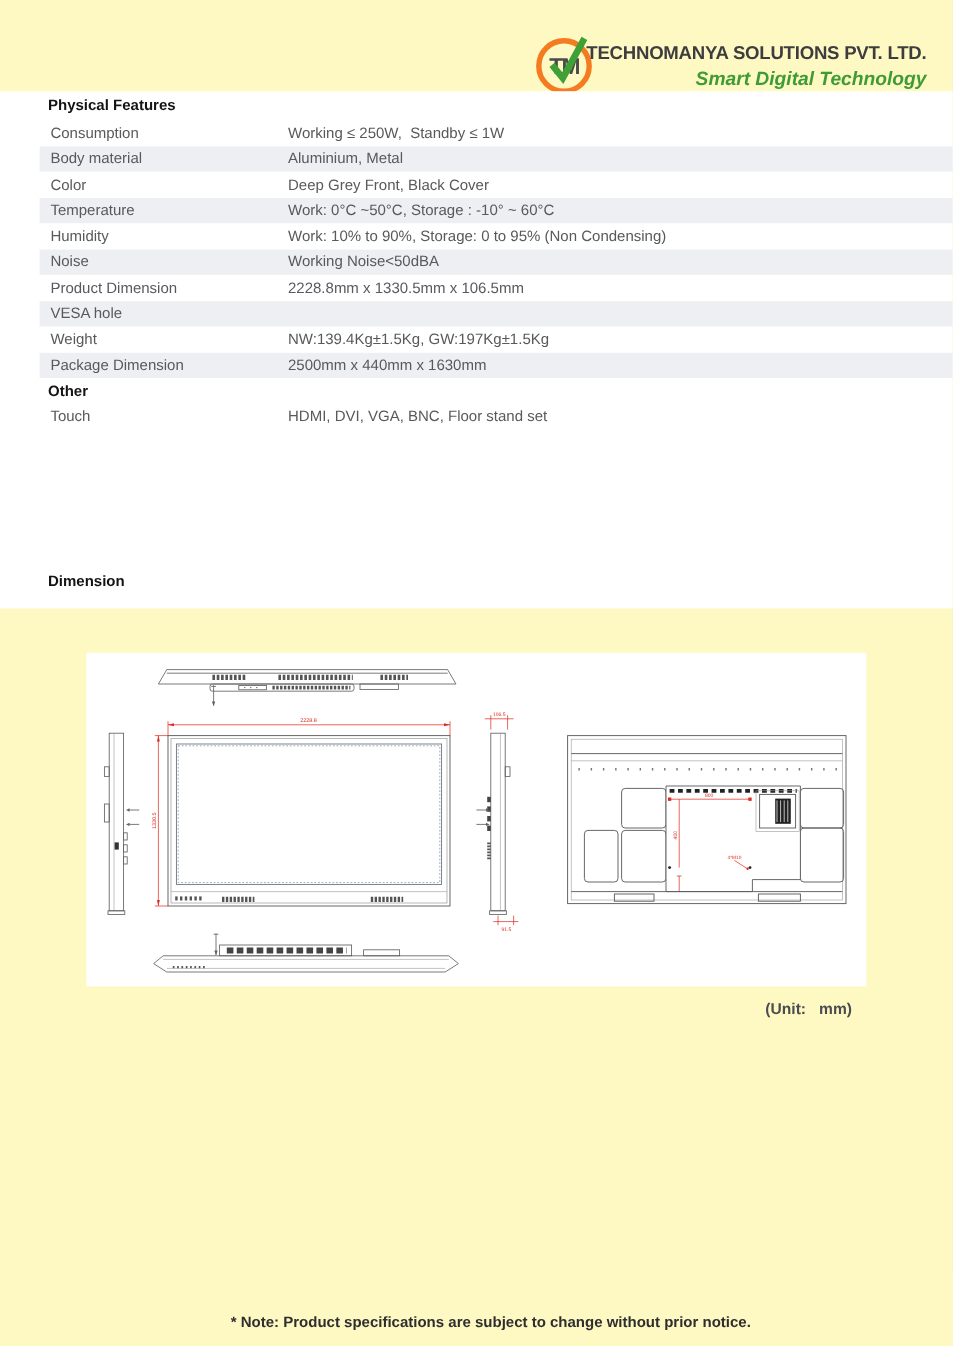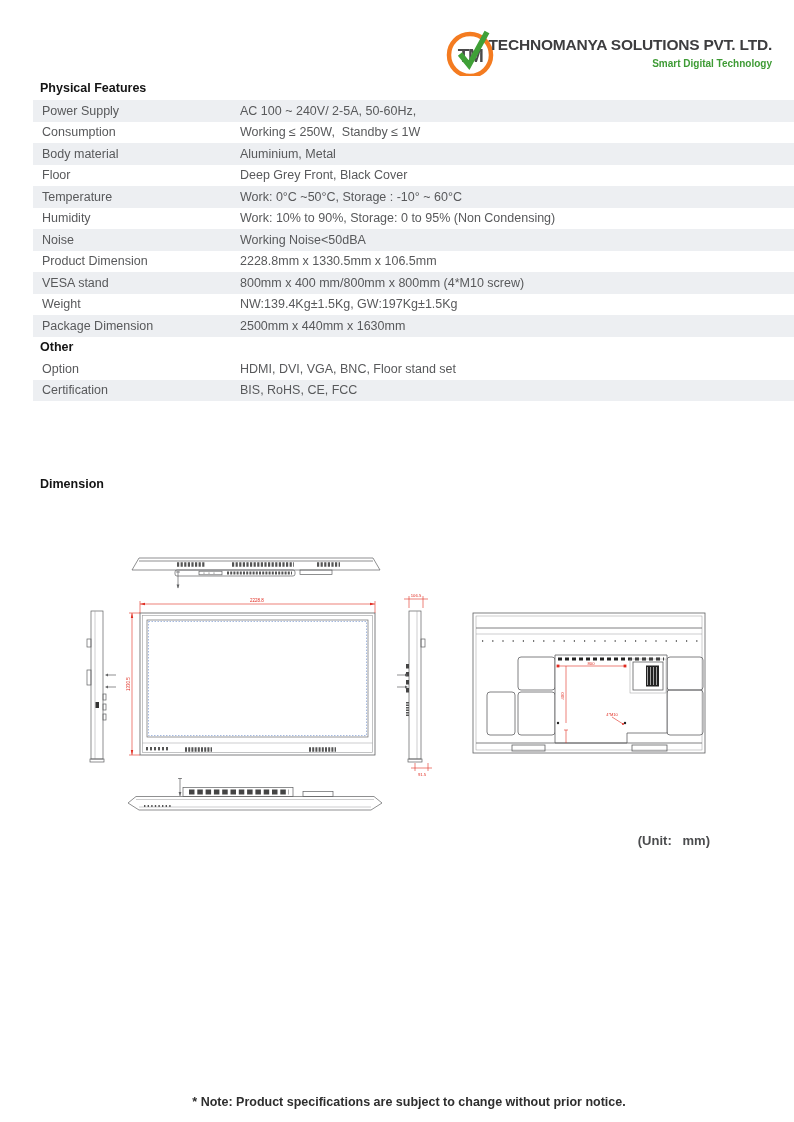--- a/index.html
+++ b/index.html
@@ -1,30 +1,31 @@
 <!DOCTYPE html>
 <html><head>
 <meta charset="utf-8">
 <style>
   * { margin:0; padding:0; box-sizing:border-box; }
   body { background:#d8d9db; font-family:"Liberation Sans", sans-serif; }
   .page {
     position:relative; width:794px; height:1122px; margin:0 auto;
-    background:#ffffff; overflow:hidden; color:#58595b;
+    background:#fef9c3; overflow:hidden; color:#58595b;
   }
   
   .logo-wrap { position:absolute; top:22px; left:0; width:794px; height:58px; }
   .logo-icon { position:absolute; left:444px; top:3px; }
   .company-name {
     position:absolute; right:22px; top:14px; font-size:15.5px; font-weight:bold;
     color:#3d3d3f; letter-spacing:-0.2px; white-space:pre;
   }
   .tagline {
-    position:absolute; right:22px; top:36px; font-size:10px; font-weight:bold;
+    position:absolute; right:22px; top:36px; font-size:16px; font-weight:bold;
     color:#3e9b35;
+    font-style:italic;
   }
   
   .spec-block { position:absolute; top:76px; left:0; width:794px; height:431px; background:#ffffff; }
   .sec-header { height:24px; display:flex; align-items:center; padding-left:40px;
     font-size:12.5px; font-weight:bold; color:#141414; }
   .sec-header.other { height:21.5px; }
   .row { height:21.5px; margin-left:33px; position:relative; }
   .row.stripe { background:#edeff2; }
   .row .lbl { position:absolute; left:9px; top:50%; transform:translateY(-50%); font-size:12.5px; }
   .row .val { position:absolute; left:207px; top:50%; transform:translateY(-50%); font-size:12.5px; white-space:pre; }
@@ -48,74 +49,65 @@
       <text x="26" y="37" text-anchor="middle" font-size="19" font-weight="bold" fill="#4a4a4a" letter-spacing="-1.5">TM</text>
       <polyline points="16,29 25,40 43,7" fill="none" stroke="#3fa037" stroke-width="5.5"></polyline>
     </svg>
     <div class="company-name">TECHNOMANYA SOLUTIONS PVT. LTD.</div>
     <div class="tagline">Smart Digital Technology</div>
   </div>
 
   <div class="spec-block">
     <div class="sec-header">Physical Features</div>
 
-    <div class="row stripe">
-      <span class="lbl">Power Supply</span>
-      <span class="val">AC 100 ~ 240V/ 2-5A, 50-60Hz,</span>
-    </div>
     <div class="row">
       <span class="lbl">Consumption</span>
       <span class="val">Working ≤ 250W,  Standby ≤ 1W</span>
     </div>
     <div class="row stripe">
       <span class="lbl">Body material</span>
       <span class="val">Aluminium, Metal</span>
     </div>
     <div class="row">
-      <span class="lbl">Floor</span>
+      <span class="lbl">Color</span>
       <span class="val">Deep Grey Front, Black Cover</span>
     </div>
     <div class="row stripe">
       <span class="lbl">Temperature</span>
       <span class="val">Work: 0°C ~50°C, Storage : -10° ~ 60°C</span>
     </div>
     <div class="row">
       <span class="lbl">Humidity</span>
       <span class="val">Work: 10% to 90%, Storage: 0 to 95% (Non Condensing)</span>
     </div>
     <div class="row stripe">
       <span class="lbl">Noise</span>
       <span class="val">Working Noise&lt;50dBA</span>
     </div>
     <div class="row">
       <span class="lbl">Product Dimension</span>
       <span class="val">2228.8mm x 1330.5mm x 106.5mm</span>
     </div>
     <div class="row stripe">
-      <span class="lbl">VESA stand</span>
-      <span class="val">800mm x 400 mm/800mm x 800mm (4*M10 screw)</span>
+      <span class="lbl">VESA hole</span>
     </div>
     <div class="row">
       <span class="lbl">Weight</span>
       <span class="val">NW:139.4Kg±1.5Kg, GW:197Kg±1.5Kg</span>
     </div>
     <div class="row stripe">
       <span class="lbl">Package Dimension</span>
       <span class="val">2500mm x 440mm x 1630mm</span>
     </div>
 
     <div class="sec-header other">Other</div>
 
     <div class="row">
-      <span class="lbl">Option</span>
+      <span class="lbl">Touch</span>
       <span class="val">HDMI, DVI, VGA, BNC, Floor stand set</span>
-    </div>
-    <div class="row stripe">
-      <span class="lbl">Certification</span>
-      <span class="val">BIS, RoHS, CE, FCC</span>
     </div>
   </div>
 
   <div class="dim-heading">Dimension</div>
 
   <div class="drawing-panel">
     <svg width="650" height="278" viewBox="0 0 650 278">
 
       <g fill="none" stroke="#5f6062" stroke-width="0.7">
         <path d="M60,26 L67,14 H301 L308,26 Z"></path>

